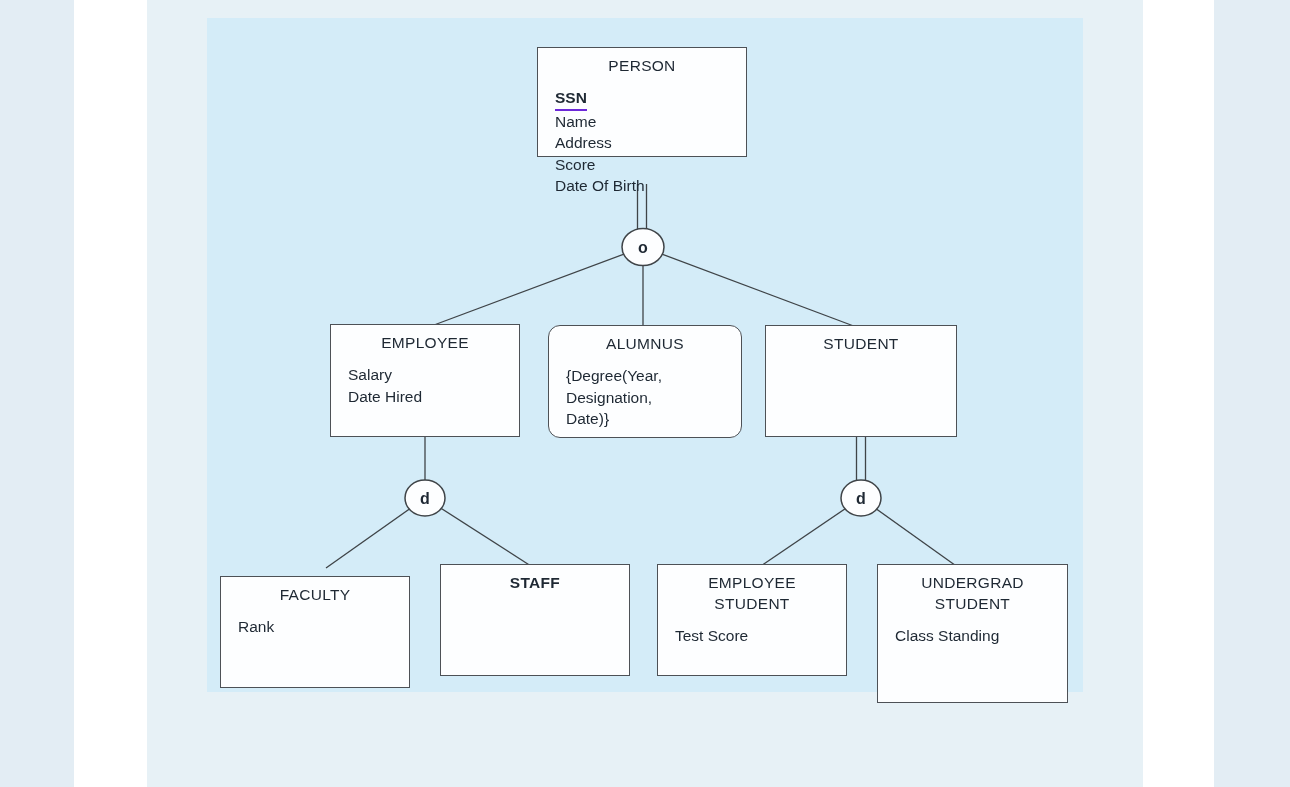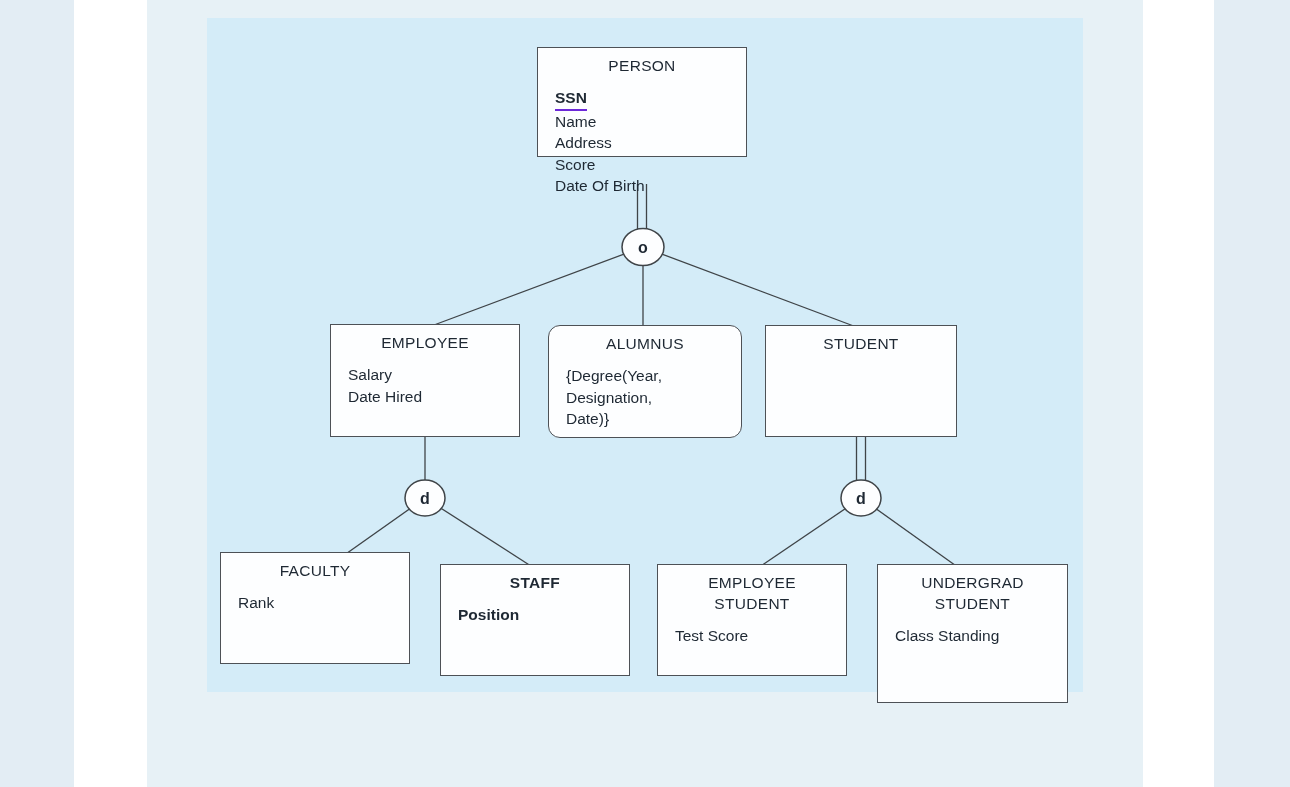--- a/index.html
+++ b/index.html
@@ -126,32 +126,29 @@
     <div class="attr">{Degree(Year,</div>
     <div class="attr">Designation,</div>
     <div class="attr">Date)}</div>
   </div>
 </div>
 
 <div class="entity" style="left:765px; top:325px; width:192px; height:112px;">
   <div class="entity-title">STUDENT</div>
 </div>
 
-<div class="entity" style="left:220px; top:552px; width:190px; height:112px;">
+<div class="entity" style="left:220px; top:576px; width:190px; height:112px;">
   <div class="entity-title">FACULTY</div>
   <div class="entity-attrs">
     <div class="attr">Rank</div>
   </div>
 </div>
 
 <div class="entity" style="left:440px; top:564px; width:190px; height:112px;font-weight:bold;">
   <div class="entity-title">STAFF</div>
-  <div class="entity-attrs">
-    <div class="attr">Position</div>
-  </div>
 </div>
 
 <div class="entity" style="left:657px; top:564px; width:190px; height:112px;">
   <div class="entity-title">EMPLOYEE</div>
   <div class="entity-title" style="padding-top:0;">STUDENT</div>
   <div class="entity-attrs">
     <div class="attr">Test Score</div>
   </div>
 </div>
 

